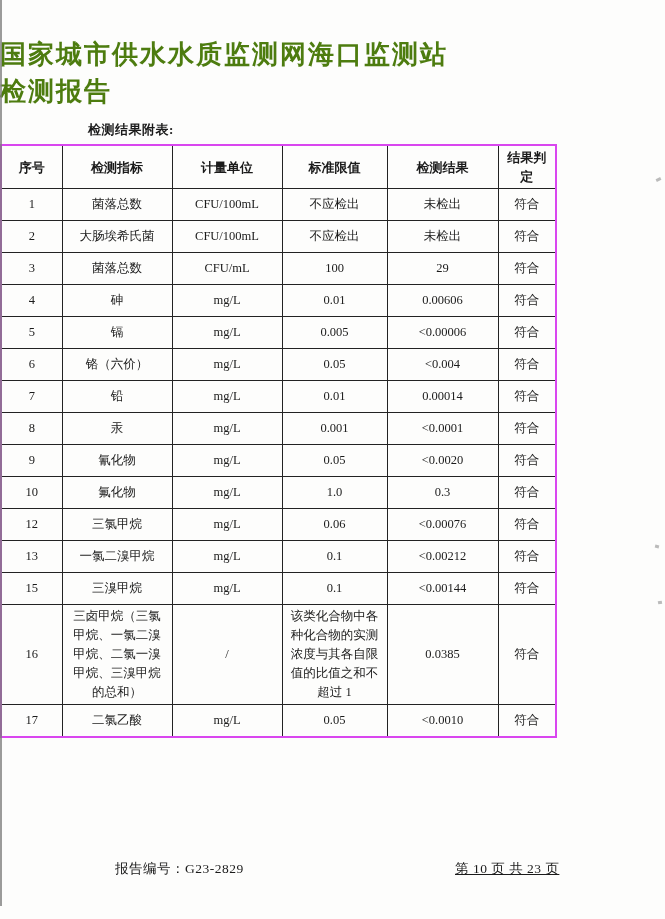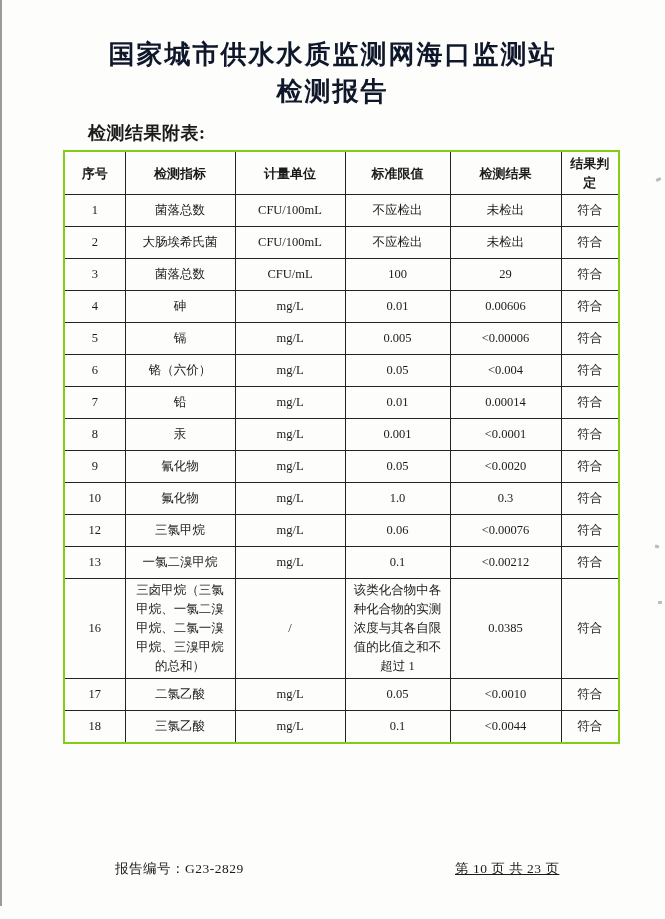--- a/index.html
+++ b/index.html
@@ -29,39 +29,37 @@
     position: absolute;
     background: #8f8f8f;
     opacity: 0.6;
   }
   .speck-1 { right: 4px; top: 178px; width: 5px; height: 3px; transform: rotate(-25deg); }
   .speck-2 { right: 6px; top: 545px; width: 4px; height: 3px; transform: rotate(15deg); }
   .speck-3 { right: 3px; top: 601px; width: 4px; height: 3px; transform: rotate(-10deg); }
 
   .title-block {
     padding-top: 36px;
-    text-align: center;
     font-weight: bold;
     letter-spacing: 2px;
     line-height: 37px;
     font-size: 26px;
-    color: #0f172a;
+    color: #4d7c0f;
   }
   .caption {
     margin: 11px 0 5px 88px;
     font-weight: bold;
-    font-size: 18px;
+    font-size: 13px;
     letter-spacing: 0.5px;
   }
   table.results {
-    margin-left: 63px;
     width: 555px;
     border-collapse: collapse;
     table-layout: fixed;
-    border: 2px solid #84cc16;
+    border: 2px solid #d946ef;
     font-size: 12.5px;
   }
   table.results th, table.results td {
     border: 1.5px solid #232323;
     text-align: center;
     vertical-align: middle;
     padding: 2px 5px;
     line-height: 19px;
     word-break: break-all;
   }
@@ -211,43 +209,43 @@
         </tr>
         <tr>
           <td>13</td>
           <td>一氯二溴甲烷</td>
           <td>mg/L</td>
           <td>0.1</td>
           <td>&lt;0.00212</td>
           <td>符合</td>
         </tr>
         <tr>
+          <td>15</td>
+          <td>三溴甲烷</td>
+          <td>mg/L</td>
+          <td>0.1</td>
+          <td>&lt;0.00144</td>
+          <td>符合</td>
+        </tr>
+        <tr>
           <td>16</td>
           <td>三卤甲烷（三氯甲烷、一氯二溴甲烷、二氯一溴甲烷、三溴甲烷的总和）</td>
           <td>/</td>
           <td>该类化合物中各种化合物的实测浓度与其各自限值的比值之和不超过 1</td>
           <td>0.0385</td>
           <td>符合</td>
         </tr>
         <tr>
           <td>17</td>
           <td>二氯乙酸</td>
           <td>mg/L</td>
           <td>0.05</td>
           <td>&lt;0.0010</td>
           <td>符合</td>
         </tr>
-        <tr>
-          <td>18</td>
-          <td>三氯乙酸</td>
-          <td>mg/L</td>
-          <td>0.1</td>
-          <td>&lt;0.0044</td>
-          <td>符合</td>
-        </tr>
       </tbody>
   </table>
 
   <div class="footer">
     <span class="report-no">报告编号：G23-2829</span>
     <span class="page-info">第 10 页  共 23 页</span>
   </div>
 
 </div>
 

